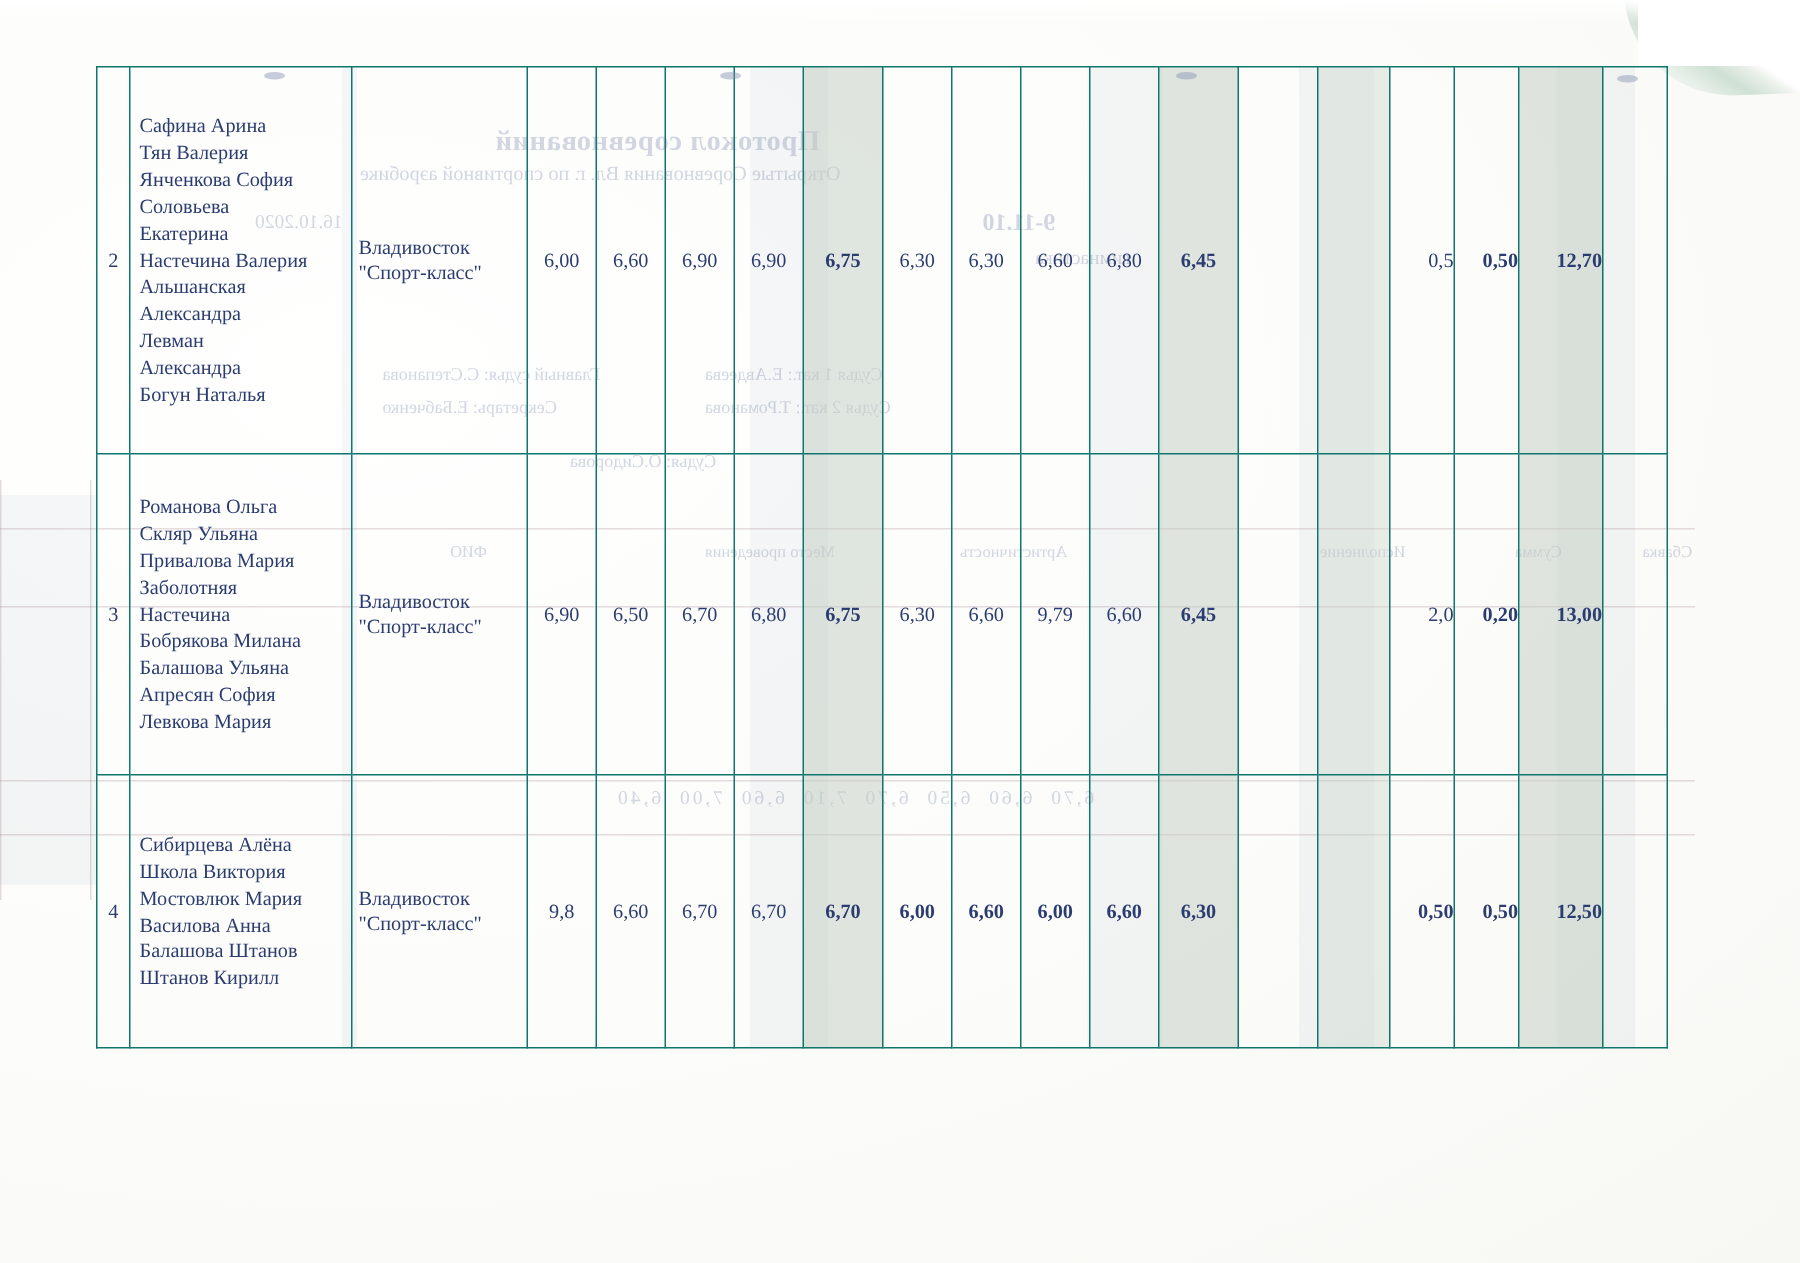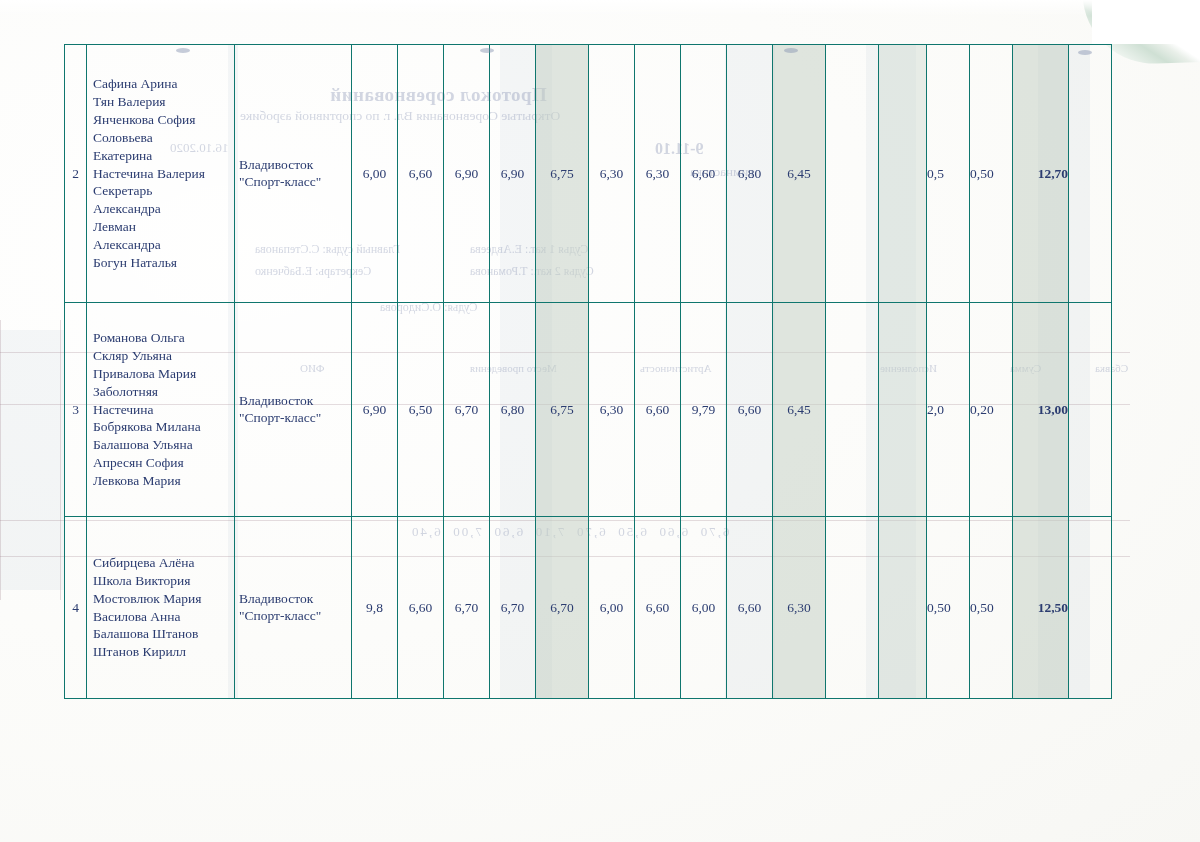--- a/index.html
+++ b/index.html
@@ -122,36 +122,36 @@
     vertical-align: middle;
   }
   .c-num {
     width: 46px;
     text-align: center;
     font-size: 13.5px;
   }
   .c-num.wide { width: 53px; }
   .c-blank { width: 53px; }
   .c-blank2 { width: 48px; }
-  .c-small { width: 40px; text-align: left; }
+  .c-small { width: 40px; text-align: right; }
   .c-total {
     width: 56px;
     text-align: right;
     font-weight: bold;
     font-size: 14px;
   }
   .c-tail { width: 43px; }
 
   .shade {
     background: rgba(196,208,196,0.52) !important;
   }
   .shade-soft {
     background: rgba(203,214,205,0.42) !important;
   }
-  .bold { font-weight: normal; }
+  .bold { font-weight: bold; }
 
   .names-line { display: block; }
 
   
   .mark {
     position: absolute;
     width: 14px;
     height: 5px;
     border-radius: 50%;
     background: rgba(130,145,175,0.45);
@@ -232,21 +232,21 @@
 
         <tr style="height:258px;">
           <td class="c-rank">2</td>
           <td class="c-names">
             <span class="names-line">Сафина Арина</span>
             <span class="names-line">Тян Валерия</span>
             <span class="names-line">Янченкова София</span>
             <span class="names-line">Соловьева</span>
             <span class="names-line">Екатерина</span>
             <span class="names-line">Настечина Валерия</span>
-            <span class="names-line">Секретарь</span>
+            <span class="names-line">Альшанская</span>
             <span class="names-line">Александра</span>
             <span class="names-line">Левман</span>
             <span class="names-line">Александра</span>
             <span class="names-line">Богун Наталья</span>
           </td>
           <td class="c-city">Владивосток "Спорт-класс"</td>
           <td class="c-num">6,00</td>
           <td class="c-num">6,60</td>
           <td class="c-num">6,90</td>
           <td class="c-num">6,90</td>

